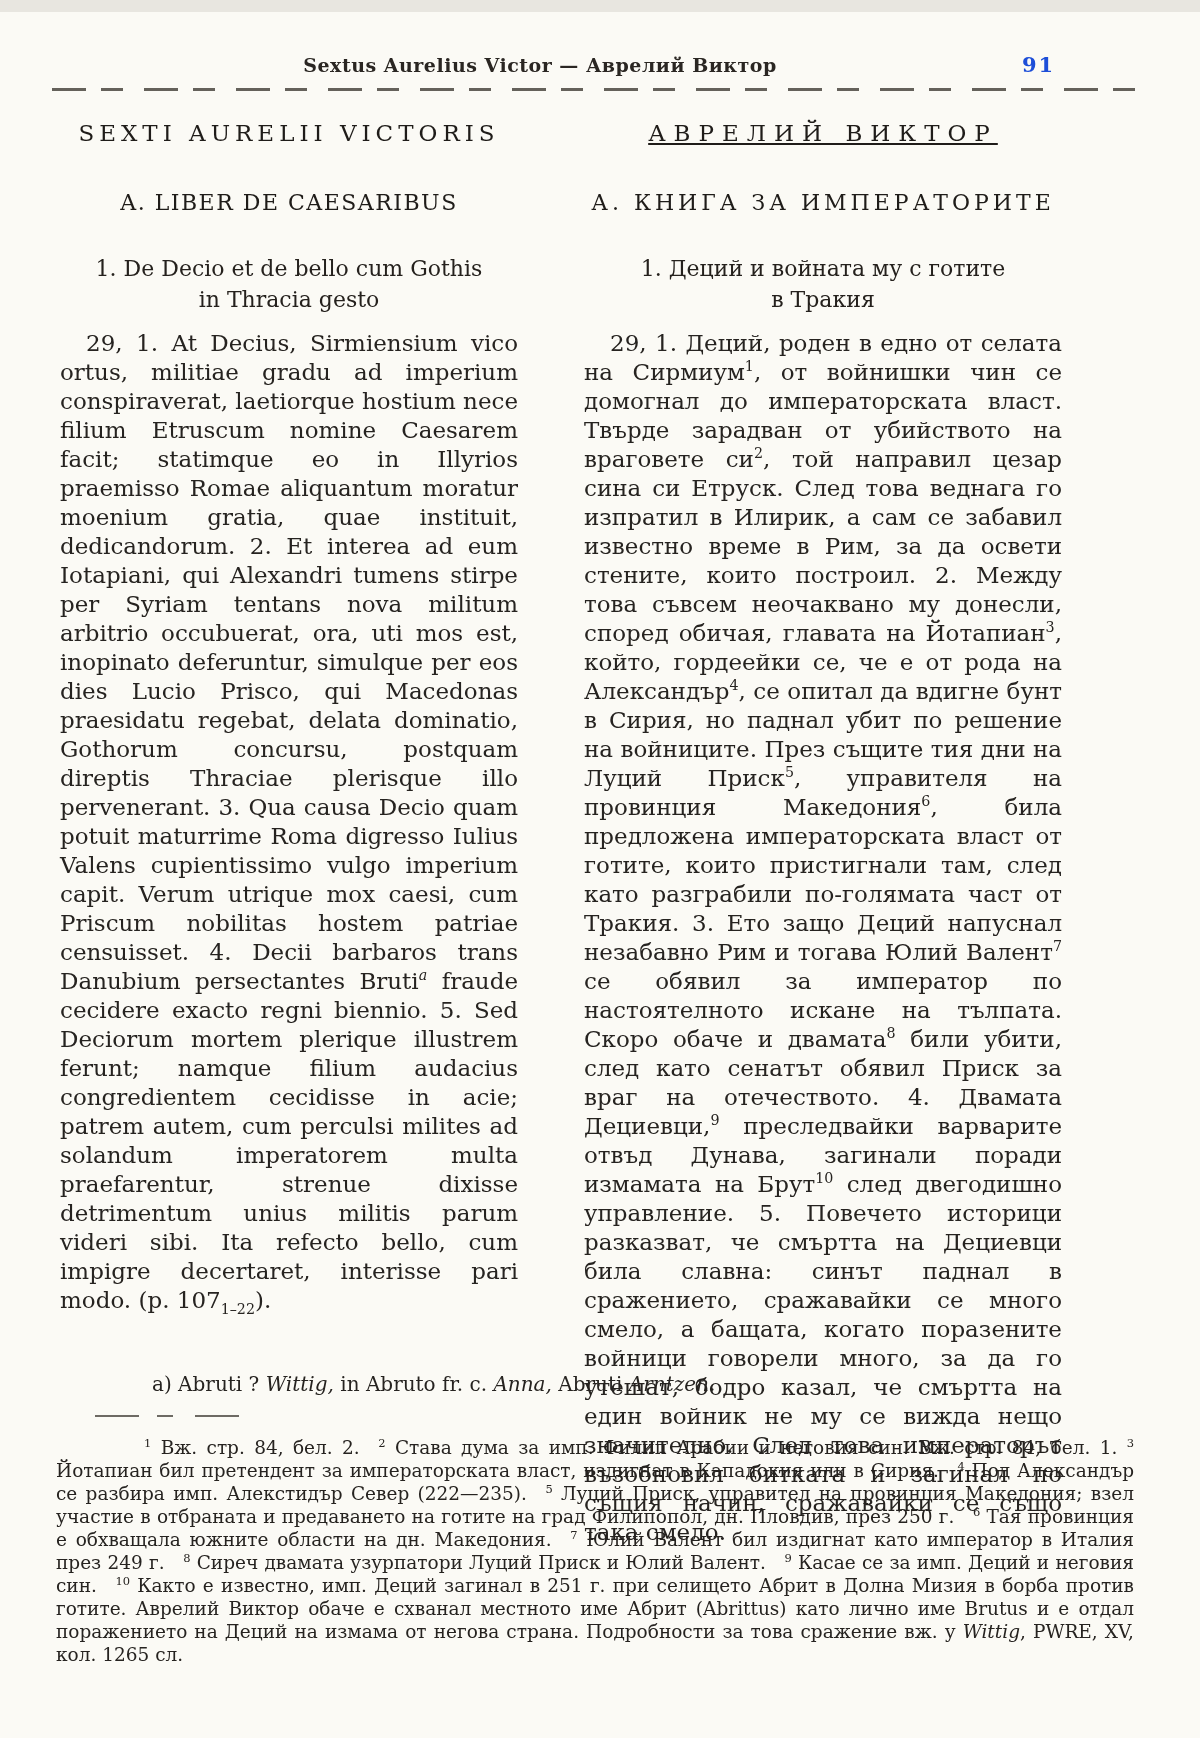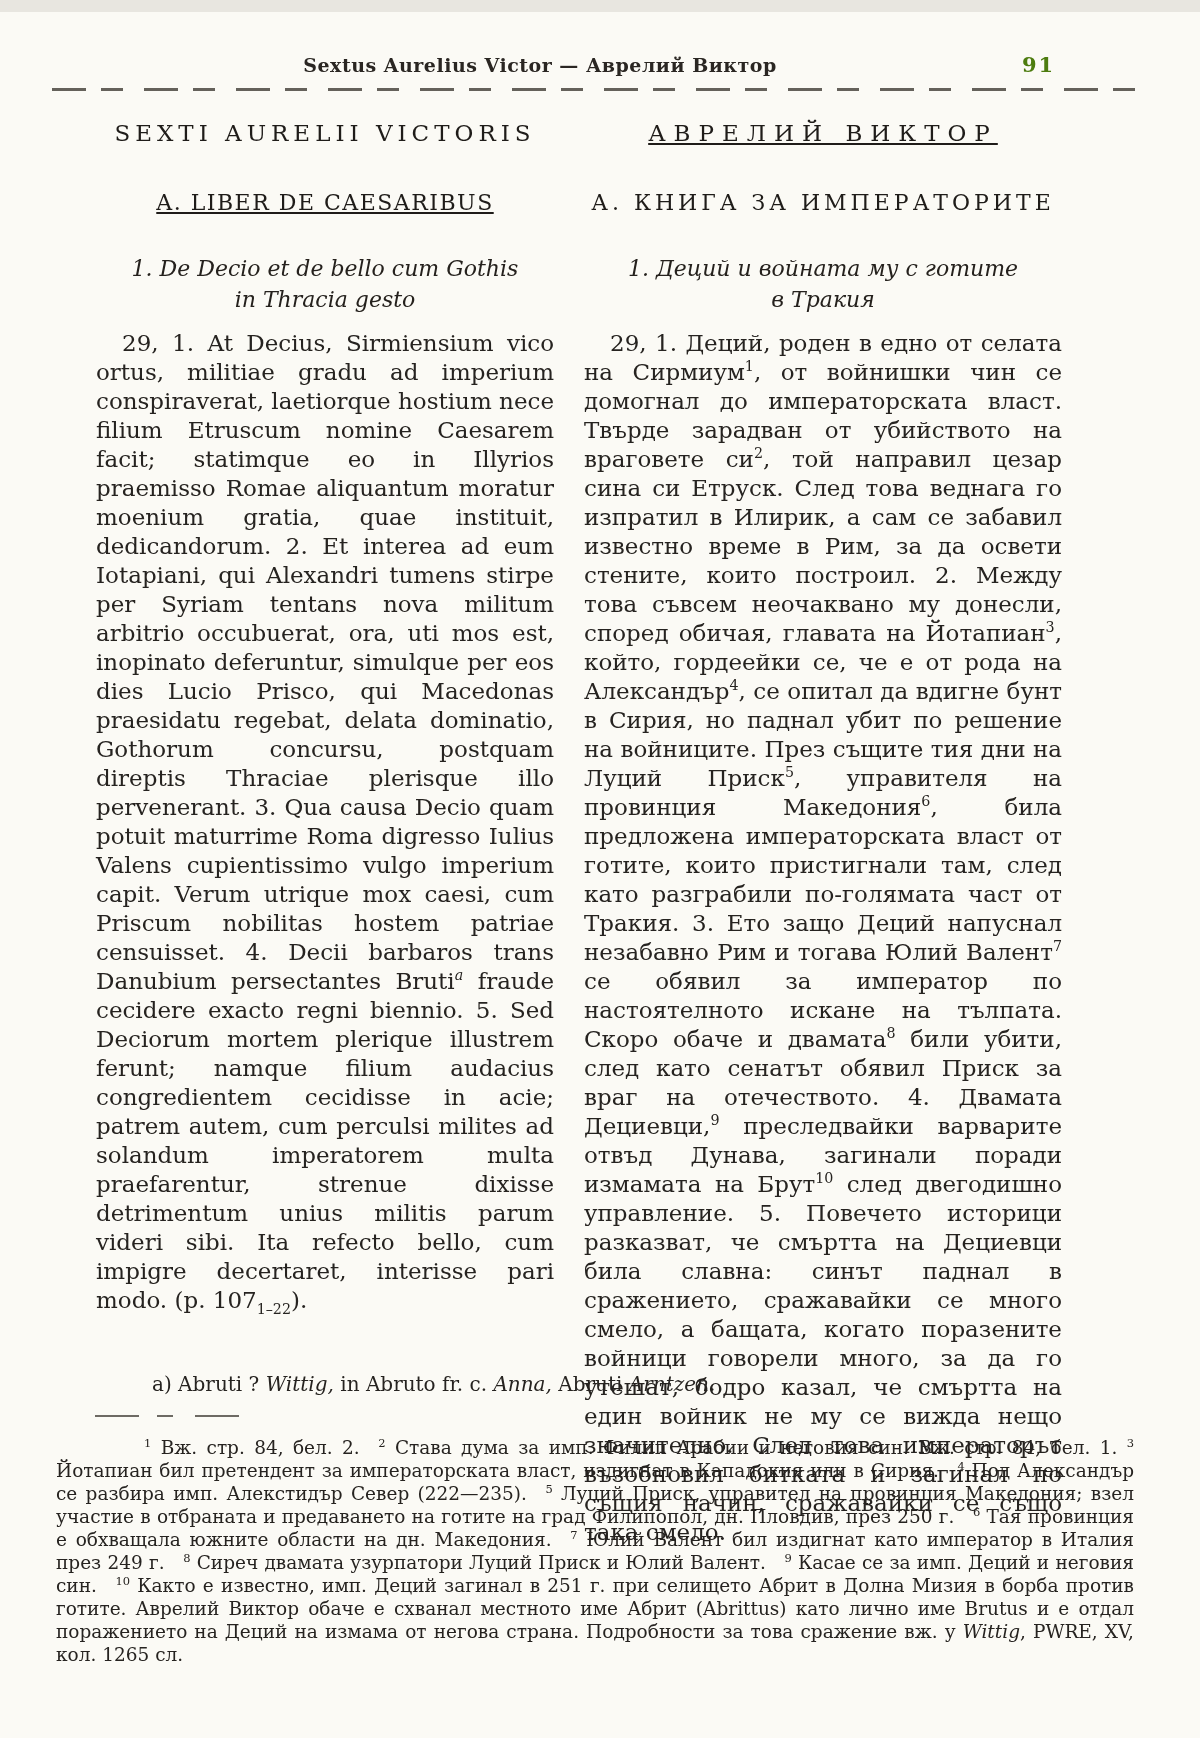--- a/index.html
+++ b/index.html
@@ -12,46 +12,46 @@
     font-family:"DejaVu Serif","Liberation Serif",serif;
     overflow:hidden;
   }
   .running-header{
     position:absolute;top:42px;left:60px;width:960px;
     text-align:center;font-weight:bold;font-size:19px;letter-spacing:.5px;
     color:#2a2622;
   }
   .page-number{
     position:absolute;top:40px;left:1022px;
-    font-weight:bold;font-size:21px;letter-spacing:2px;color:#4d7c0f;
+    font-weight:bold;font-size:21px;letter-spacing:2px;color:#1d4ed8;
   }
   .top-rule{
     position:absolute;top:76px;left:52px;width:1086px;height:3px;
     background:repeating-linear-gradient(90deg,
       #4a463f 0px,#4a463f 34px,transparent 34px,transparent 49px,
       #4a463f 49px,#4a463f 71px,transparent 71px,transparent 92px);
     opacity:.85;
   }
   .column{position:absolute;top:100px;}
-  .col-latin{left:96px;width:458px;}
+  .col-latin{left:60px;width:458px;}
   .col-bg{left:584px;width:478px;}
   .column h1{
     margin:8px 0 0 0;text-align:center;
     font-size:23px;font-weight:normal;color:#1f1c19;
   }
   .col-latin h1{letter-spacing:5px;}
   .col-bg h1{letter-spacing:8px;text-decoration:underline;}
   .column h2{
     margin:44px 0 0 0;text-align:center;
     font-size:22px;font-weight:normal;color:#1f1c19;
   }
-  .col-latin h2{letter-spacing:1.5px;text-decoration:underline;}
+  .col-latin h2{letter-spacing:1.5px;}
   .col-bg h2{letter-spacing:4px;}
   .subtitle{
-    margin-top:38px;font-style:italic;font-size:22px;line-height:31px;
+    margin-top:38px;font-size:22px;line-height:31px;
     text-align:center;color:#25211d;
   }
   .body{
     margin:14px 0 0 0;
     font-size:23px;line-height:29px;
     text-align:justify;text-indent:26px;
     color:#262320;
   }
   .col-latin sup{font-style:italic;}
   sup{font-size:62%;line-height:0;}

